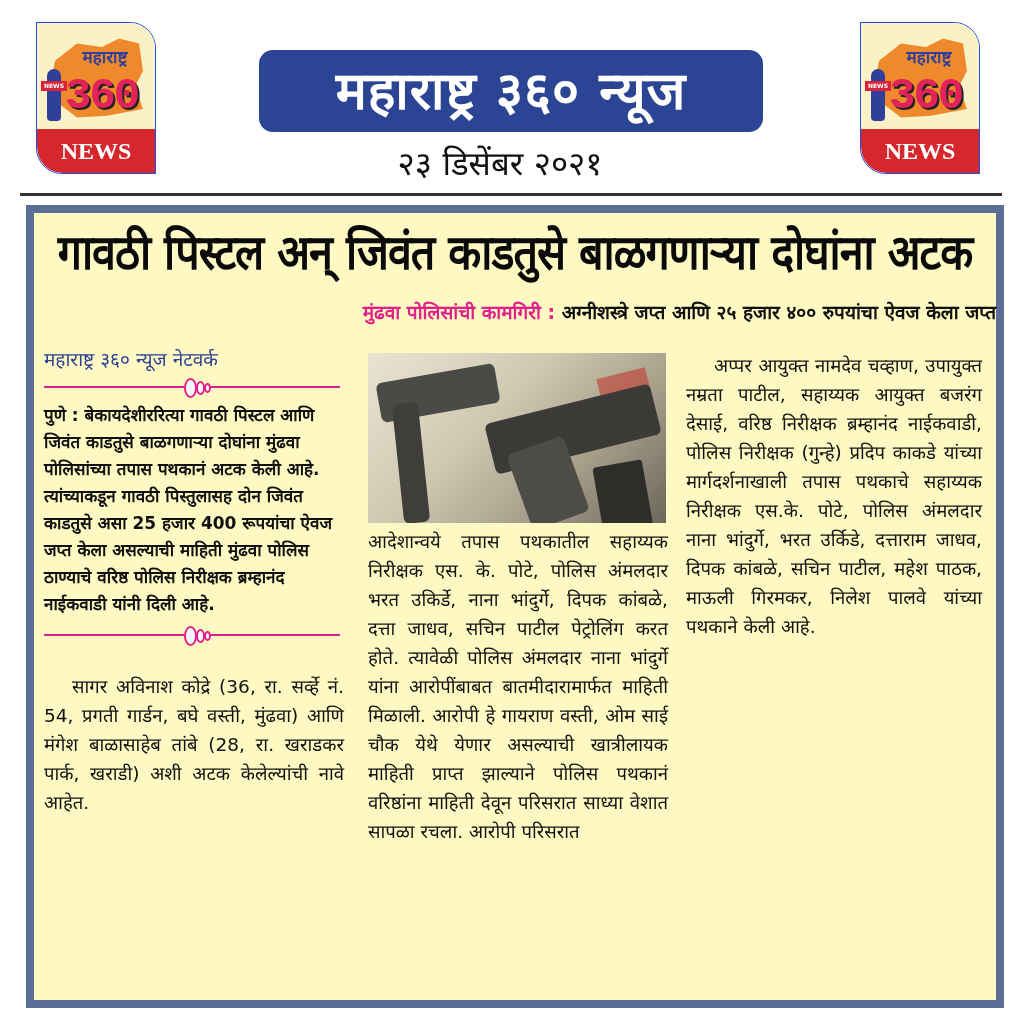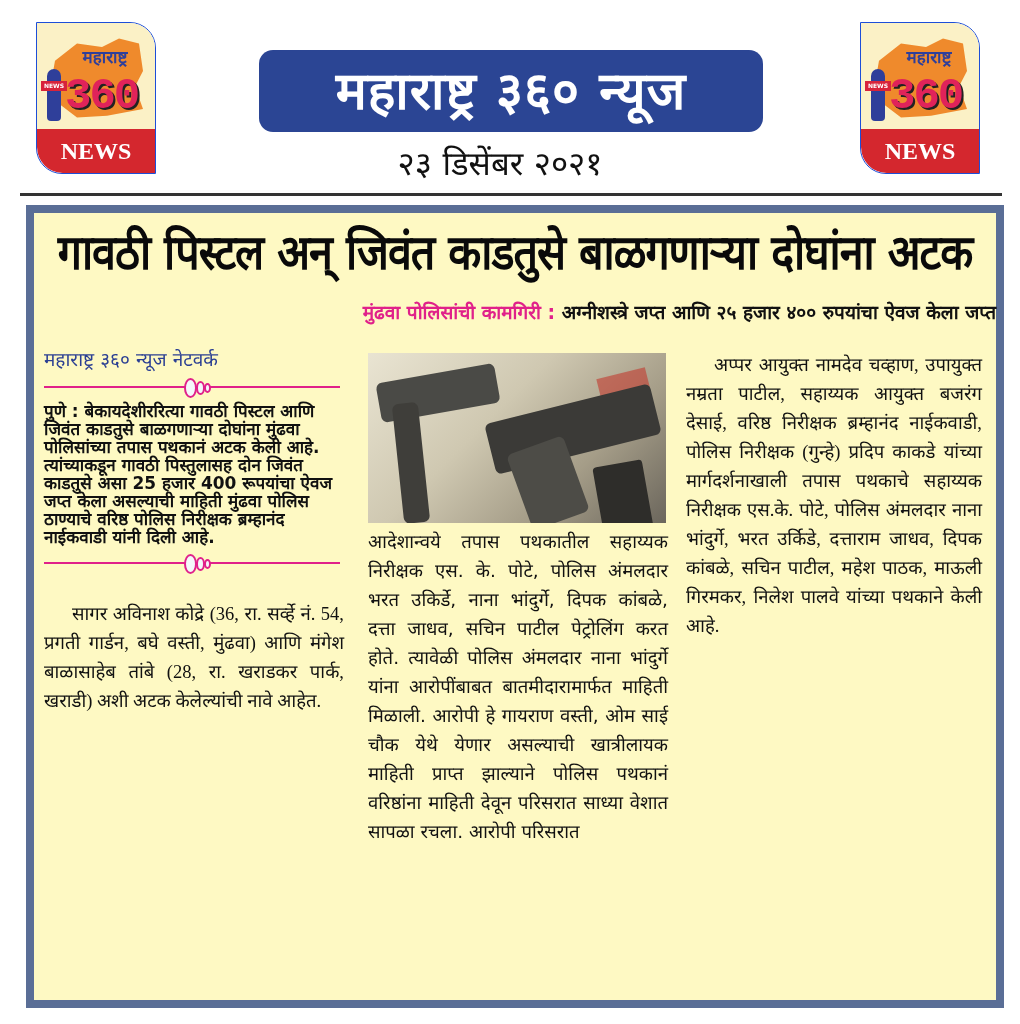--- a/index.html
+++ b/index.html
@@ -68,22 +68,22 @@
   .subhead .pink { color: #e0218a; }
   .subhead .dark { color: #111; }
   .col { position: absolute; font-size: 18.5px; line-height: 29px; color: #111; text-align: justify; }
   .col1 { left: 10px; top: 132px; width: 300px; }
   .byline { color: #2b3f93; font-weight: normal; font-size: 19px; margin: 0 0 4px 0; }
   .ornament { position: relative; height: 18px; margin: 2px 0 6px 0; }
   .ornament .line { position: absolute; left: 0; top: 8px; width: 296px; height: 2px; background: #e0218a; }
   .ornament .o1 { position: absolute; left: 140px; top: 0; width: 9px; height: 16px; border: 2px solid #e0218a; border-radius: 50%; background: #f4f8fa; }
   .ornament .o2 { position: absolute; left: 152px; top: 3px; width: 5px; height: 10px; border: 2px solid #e0218a; border-radius: 50%; background: #f4f8fa; }
   .ornament .o3 { position: absolute; left: 160px; top: 5px; width: 3px; height: 6px; border: 2px solid #e0218a; border-radius: 50%; background: #f4f8fa; }
-  .lead { font-weight: bold; font-size: 17px; line-height: 18px; text-align: left; }
-  .indent { text-indent: 28px; font-family: Liberation Serif, serif; }
+  .lead { font-weight: bold; font-size: 17px; line-height: 27px; text-align: left; }
+  .indent { text-indent: 28px; }
   .col2 { left: 334px; top: 140px; width: 300px; }
   .photo {
     width: 298px; height: 170px; margin-bottom: 4px;
     background: linear-gradient(135deg, #e9e4d2 0%, #cfc8b1 40%, #a59d88 70%, #6b665c 100%);
     position: relative; overflow: hidden;
   }
   .photo .gun1 { position: absolute; left: 10px; top: 20px; width: 120px; height: 40px; background: #4a4a46; transform: rotate(-10deg); border-radius: 6px; }
   .photo .grip1 { position: absolute; left: 30px; top: 50px; width: 26px; height: 120px; background: #3f3e3a; transform: rotate(-6deg); border-radius: 6px; }
   .photo .gun2 { position: absolute; left: 120px; top: 50px; width: 170px; height: 52px; background: #3b3a37; transform: rotate(-14deg); border-radius: 6px; }
   .photo .grip2 { position: absolute; left: 150px; top: 90px; width: 60px; height: 80px; background: #4d4c47; transform: rotate(-20deg); border-radius: 6px; }

